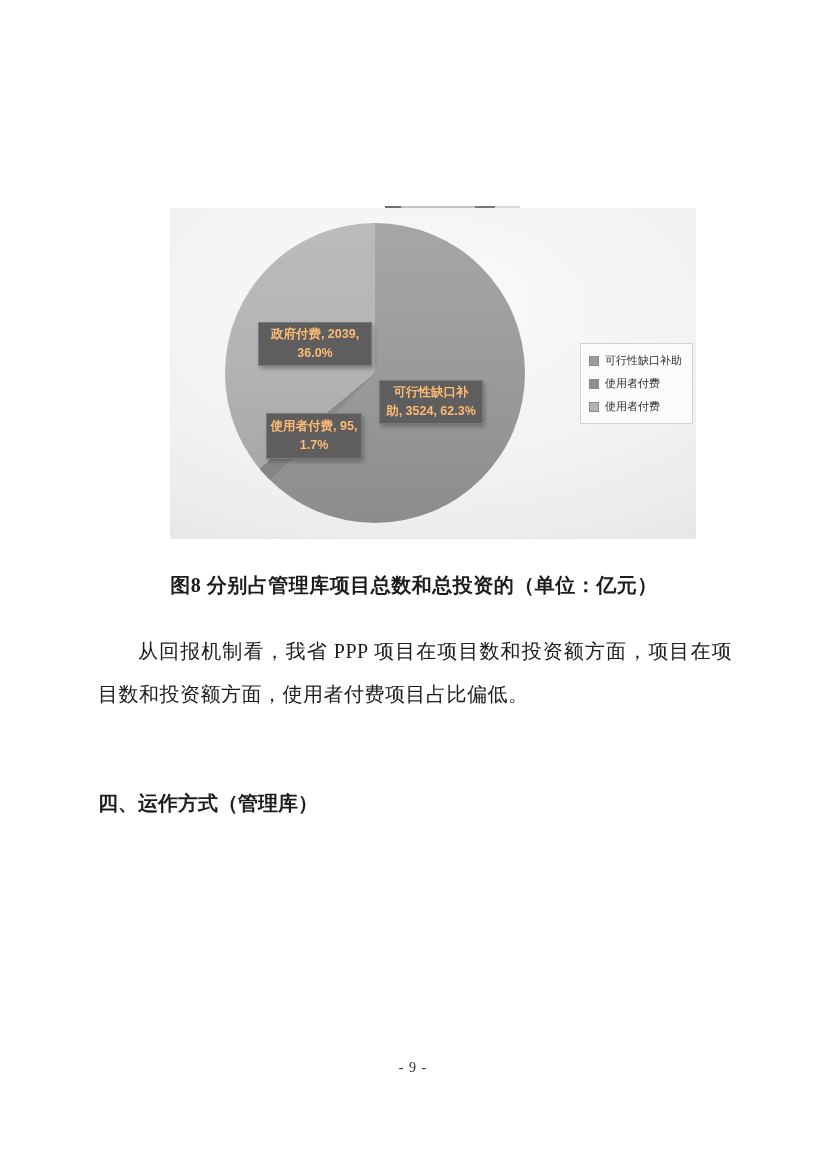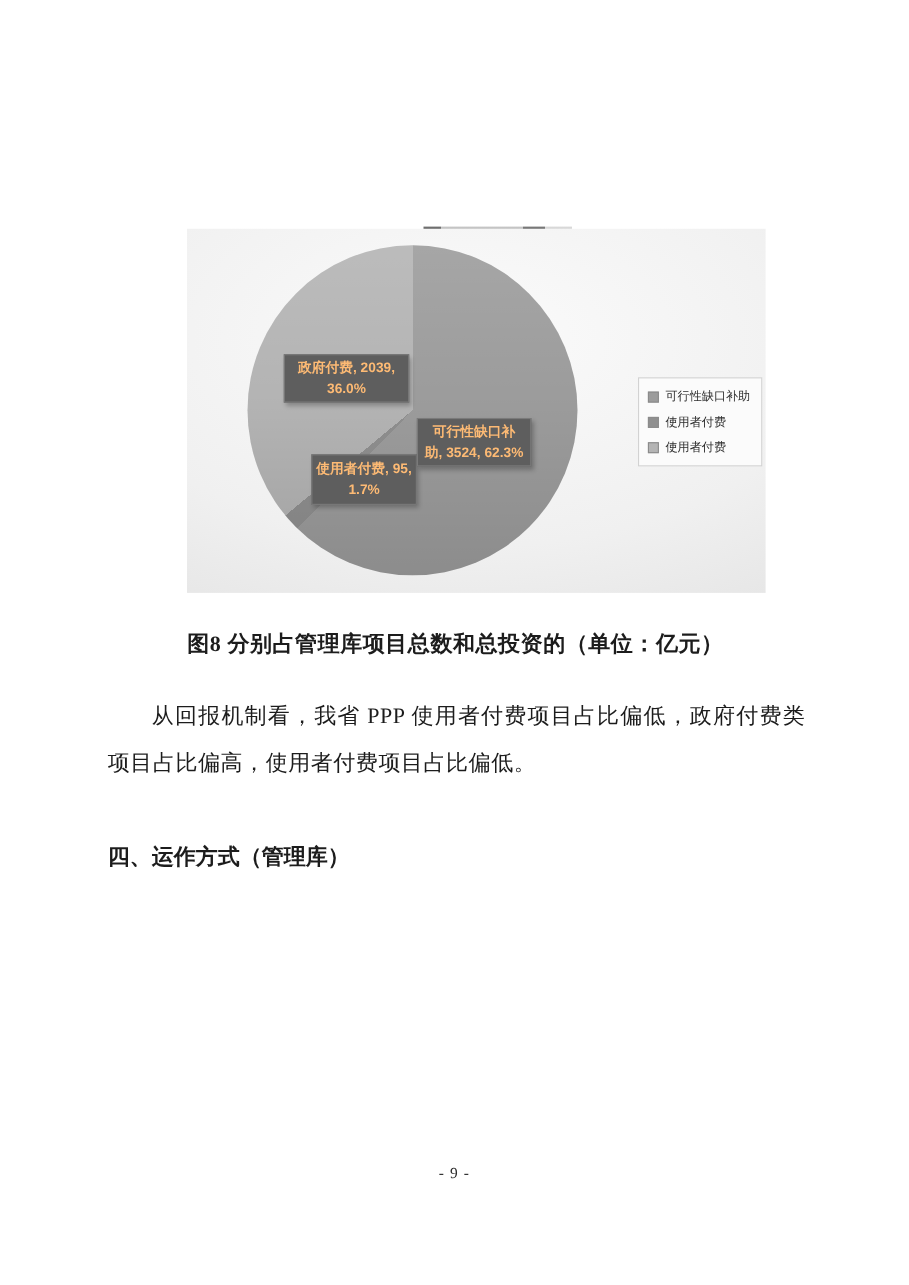--- a/index.html
+++ b/index.html
@@ -31,21 +31,21 @@
     background: linear-gradient(180deg, rgba(255,255,255,0.10) 0%, rgba(0,0,0,0.0) 45%, rgba(0,0,0,0.10) 100%);
   }
   .data-label {
     position:absolute; background:#5e5e5e; border:1px solid #7a7a7a; color:#fdba74;
     font-family:"Liberation Sans","DejaVu Sans",sans-serif; font-weight:bold;
     font-size:12.5px; line-height:1.5; text-align:center;
     display:flex; flex-direction:column; justify-content:center;
     box-shadow: 2px 3px 4px rgba(0,0,0,0.25);
   }
   .label-gov  { left:88px;  top:114px; width:114px; height:44px; }
-  .label-user { left:113px; top:205px; width:96px;  height:46px;justify-content:center; }
+  .label-user { left:96px; top:205px; width:96px;  height:46px;justify-content:center; }
   .label-vgf  { left:209px; top:172px; width:104px; height:44px; }
 
   .legend {
     position:absolute; left:410px; top:135px; width:113px;
     background:#fbfbfb; border:1px solid #d2d2d2; padding:9px 8px;
     display:flex; flex-direction:column; gap:8px;
   }
   .legend-item { display:flex; align-items:center; gap:6px; }
   .legend-swatch { width:10px; height:10px; flex:0 0 auto; border:1px solid #8b8b8b; }
   .legend-text {
@@ -57,21 +57,21 @@
   .caption {
     position:absolute; left:98px; top:572px; width:632px;
     text-align:center; font-weight:bold; font-size:20px; letter-spacing:0.5px;
   }
   .body-text { position:absolute; left:98px; top:630px; width:634px; }
   .para {
     font-size:20px; line-height:43px; text-align:justify; text-indent:2em;
     letter-spacing:0.5px;
   }
   .section-heading {
-    margin-top:48px; margin-bottom:14px;
+    margin-top:72px; margin-bottom:14px;
     font-family:"Liberation Sans","DejaVu Sans",sans-serif;
     font-weight:bold; font-size:20px; line-height:30px;
   }
   .para .lead {
     font-family:"Liberation Sans","DejaVu Sans",sans-serif;
     font-weight:bold;
   }
   .footer {
     position:absolute; left:0; top:1060px; width:826px; text-align:center;
     font-size:14px; color:#2a2a2a; letter-spacing:1px;
@@ -116,21 +116,21 @@
       <div class="legend-item">
         <span class="legend-swatch" style="background:#b4b4b4;"></span>
         <span class="legend-text">使用者付费</span>
       </div>
     </div>
   </div>
 
   <div class="caption">图8 分别占管理库项目总数和总投资的（单位：亿元）</div>
 
   <div class="body-text">
-    <p class="para">从回报机制看，我省 PPP 使用者付费项目占比偏低，政府付费类项目占比偏高，使用者付费项目占比偏低。</p>
+    <p class="para">从回报机制看，我省 PPP 项目在项目数和投资额方面，项目在项目数和投资额方面，使用者付费项目占比偏低。</p>
 
     <div class="section-heading">四、运作方式（管理库）</div>
 
 
 
   </div>
 
   <div class="footer">- 9 -</div>
 
 </div>

